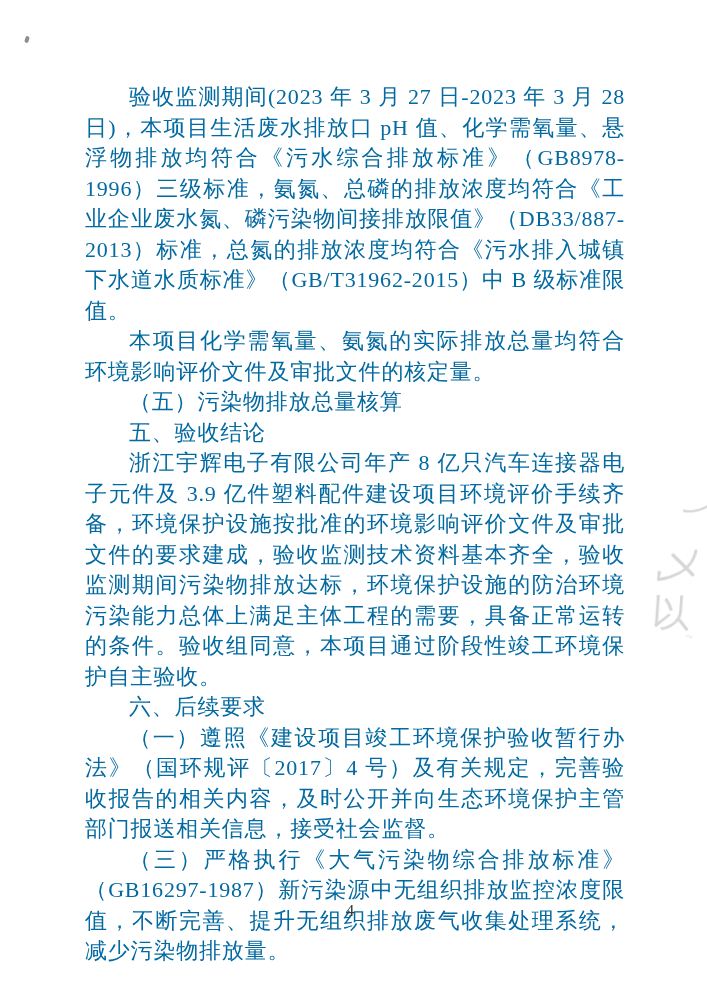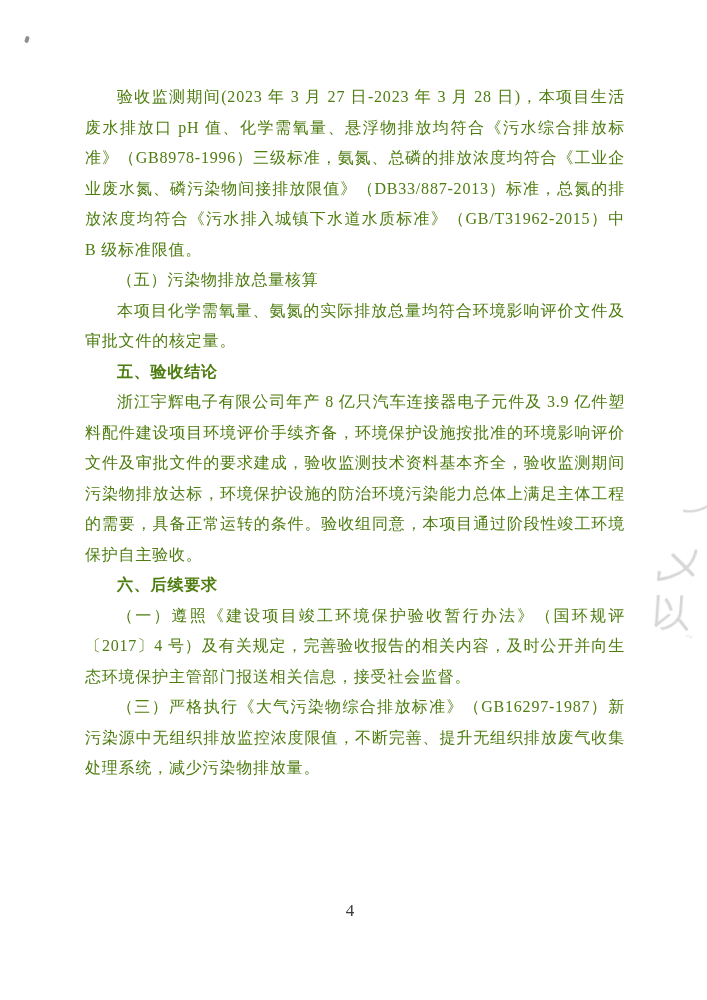--- a/index.html
+++ b/index.html
@@ -10,33 +10,33 @@
     margin: 0 auto;
     background: #ffffff;
     overflow: hidden;
     font-family: "Liberation Serif", "DejaVu Serif", serif;
   }
   .content {
     position: absolute;
     left: 85px;
     top: 82px;
     width: 540px;
-    color: #4d7c0f;
-    font-size: 16px;
+    color: #0369a1;
+    font-size: 22px;
     line-height: 30.5px;
     text-align: justify;
     letter-spacing: 0.8px;
   }
   .content p {
     margin: 0;
     text-indent: 2em;
     text-align: justify;
   }
   .content p.heading {
-    font-weight: bold;
+    font-weight: normal;
   }
   .page-number {
     position: absolute;
     top: 901px;
     left: 0;
     width: 700px;
     text-align: center;
     font-size: 17px;
     color: #3a3a3a;
     letter-spacing: 0;
@@ -65,22 +65,22 @@
   .margin-mark.m3 { left: 652px; top: 588px; font-size: 38px; transform: rotate(4deg); }
   .margin-mark.m4 { left: 686px; top: 630px; font-size: 12px; transform: rotate(10deg); }
 </style>
 </head>
 <body>
 
 <div class="page">
 
   <div class="content">
     <p>验收监测期间(2023 年 3 月 27 日-2023 年 3 月 28 日)，本项目生活废水排放口 pH 值、化学需氧量、悬浮物排放均符合《污水综合排放标准》（GB8978-1996）三级标准，氨氮、总磷的排放浓度均符合《工业企业废水氮、磷污染物间接排放限值》（DB33/887-2013）标准，总氮的排放浓度均符合《污水排入城镇下水道水质标准》（GB/T31962-2015）中 B 级标准限值。</p>
+    <p>本项目化学需氧量、氨氮的实际排放总量均符合环境影响评价文件及审批文件的核定量。</p>
     <p>（五）污染物排放总量核算</p>
-    <p>本项目化学需氧量、氨氮的实际排放总量均符合环境影响评价文件及审批文件的核定量。</p>
     <p class="heading">五、验收结论</p>
     <p>浙江宇辉电子有限公司年产 8 亿只汽车连接器电子元件及 3.9 亿件塑料配件建设项目环境评价手续齐备，环境保护设施按批准的环境影响评价文件及审批文件的要求建成，验收监测技术资料基本齐全，验收监测期间污染物排放达标，环境保护设施的防治环境污染能力总体上满足主体工程的需要，具备正常运转的条件。验收组同意，本项目通过阶段性竣工环境保护自主验收。</p>
     <p class="heading">六、后续要求</p>
     <p>（一）遵照《建设项目竣工环境保护验收暂行办法》（国环规评〔2017〕4 号）及有关规定，完善验收报告的相关内容，及时公开并向生态环境保护主管部门报送相关信息，接受社会监督。</p>
     <p>（三）严格执行《大气污染物综合排放标准》（GB16297-1987）新污染源中无组织排放监控浓度限值，不断完善、提升无组织排放废气收集处理系统，减少污染物排放量。</p>
   </div>
 
   <div class="page-number">4</div>
 
   <div class="ink-speck"></div>

